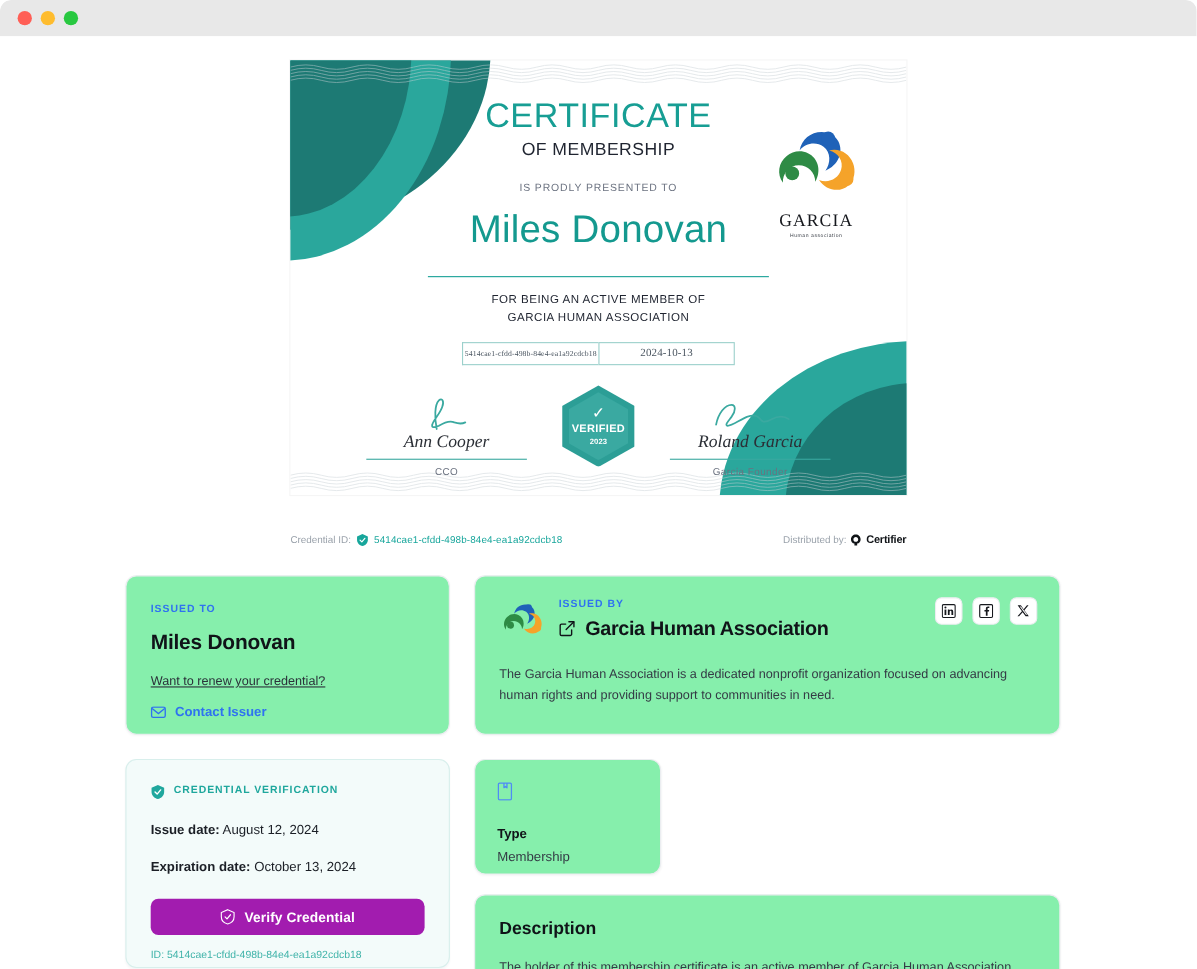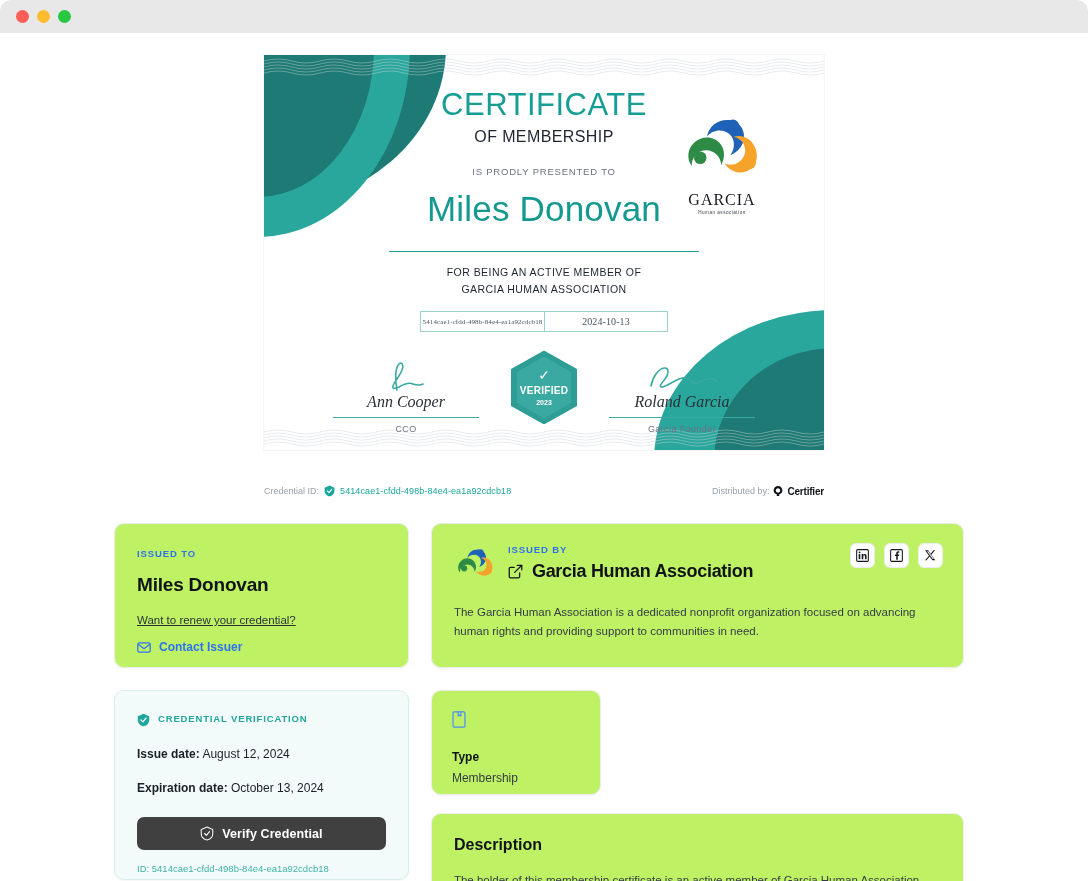--- a/index.html
+++ b/index.html
@@ -149,21 +149,21 @@
   .badge .btxt {
     position: relative; z-index: 2; color: #fff; text-align: center;
     line-height: 1.1;
   }
   .badge .chk { font-size: 14px; display:block; margin-bottom: 1px; }
   .badge .vb { font-size: 10px; font-weight: 700; letter-spacing: .3px; display:block; }
   .badge .yr { font-size: 7px; font-weight: 700; display:block; margin-top: 3px; }
 
   
   .garcia-logo { position: absolute; z-index: 6; }
-  .logo-cert { left: 416px; top: 60px; width: 84px; }
+  .logo-cert { left: 436px; top: 60px; width: 84px; }
   .logo-word {
     font-family: "Liberation Serif", serif; font-size: 16px; letter-spacing: 1px;
     color: #16181d; text-align: center; margin-top: 1px; line-height: 1;
   }
   .logo-tag {
     font-size: 4.6px; color: #3c4149; text-align: center; letter-spacing: .5px;
     margin-top: 2px;
   }
 
   
@@ -174,21 +174,21 @@
   }
   .cred-left { display: flex; align-items: center; gap: 5px; color: #9aa2ab; }
   .cred-id-val { color: #18a69c; font-weight: 500; letter-spacing: .1px; }
   .cred-right { display: flex; align-items: center; gap: 4px; color: #9aa2ab; }
   .certifier-name { color: #111418; font-weight: 700; font-size: 10px; letter-spacing: -.2px; }
 
   
   .cards { position: absolute; left: 114px; top: 490px; width: 850px; }
   .row { display: flex; gap: 22px; }
   .card {
-    background: #bef264;
+    background: #86efac;
     border: 1px solid #ebedf0;
     border-radius: 10px;
     box-shadow: 0 1px 2px rgba(16,24,40,.04);
   }
   .col-left { width: 296px; }
 
   .card-issued-to { padding: 24px 22px 26px; height: 145px; }
   .eyebrow {
     font-size: 9.5px; font-weight: 700; color: #2f72f0;
     letter-spacing: .9px; text-transform: uppercase;
@@ -225,21 +225,21 @@
   }
   .verif-head {
     display: flex; align-items: flex-start; gap: 8px;
     font-size: 9.5px; font-weight: 700; color: #1fa79d; letter-spacing: .85px;
   }
   .date-line { font-size: 12px; color: #1b1f26; margin-top: 20px; }
   .date-line:first-of-type { margin-top: 22px; }
   .date-line b { font-weight: 700; }
   .verify-btn {
     margin-top: 22px; height: 33px; width: 100%;
-    background: #404040; color: #fff; border: none; border-radius: 7px;
+    background: #a21caf; color: #fff; border: none; border-radius: 7px;
     font-size: 12.5px; font-weight: 600; letter-spacing: .1px;
     display: flex; align-items: center; justify-content: center; gap: 8px;
     cursor: pointer; font-family: "Liberation Sans", sans-serif;
   }
   .verif-id { margin-top: 13px; font-size: 9.5px; color: #3fb3a9; }
 
   .card-type { width: 170px; padding: 20px 20px 22px; height: 105px; margin-top: 22px; }
   .type-label { font-size: 12px; font-weight: 700; color: #101318; margin-top: 18px; }
   .type-value { font-size: 12px; color: #343b45; margin-top: 7px; }
 

